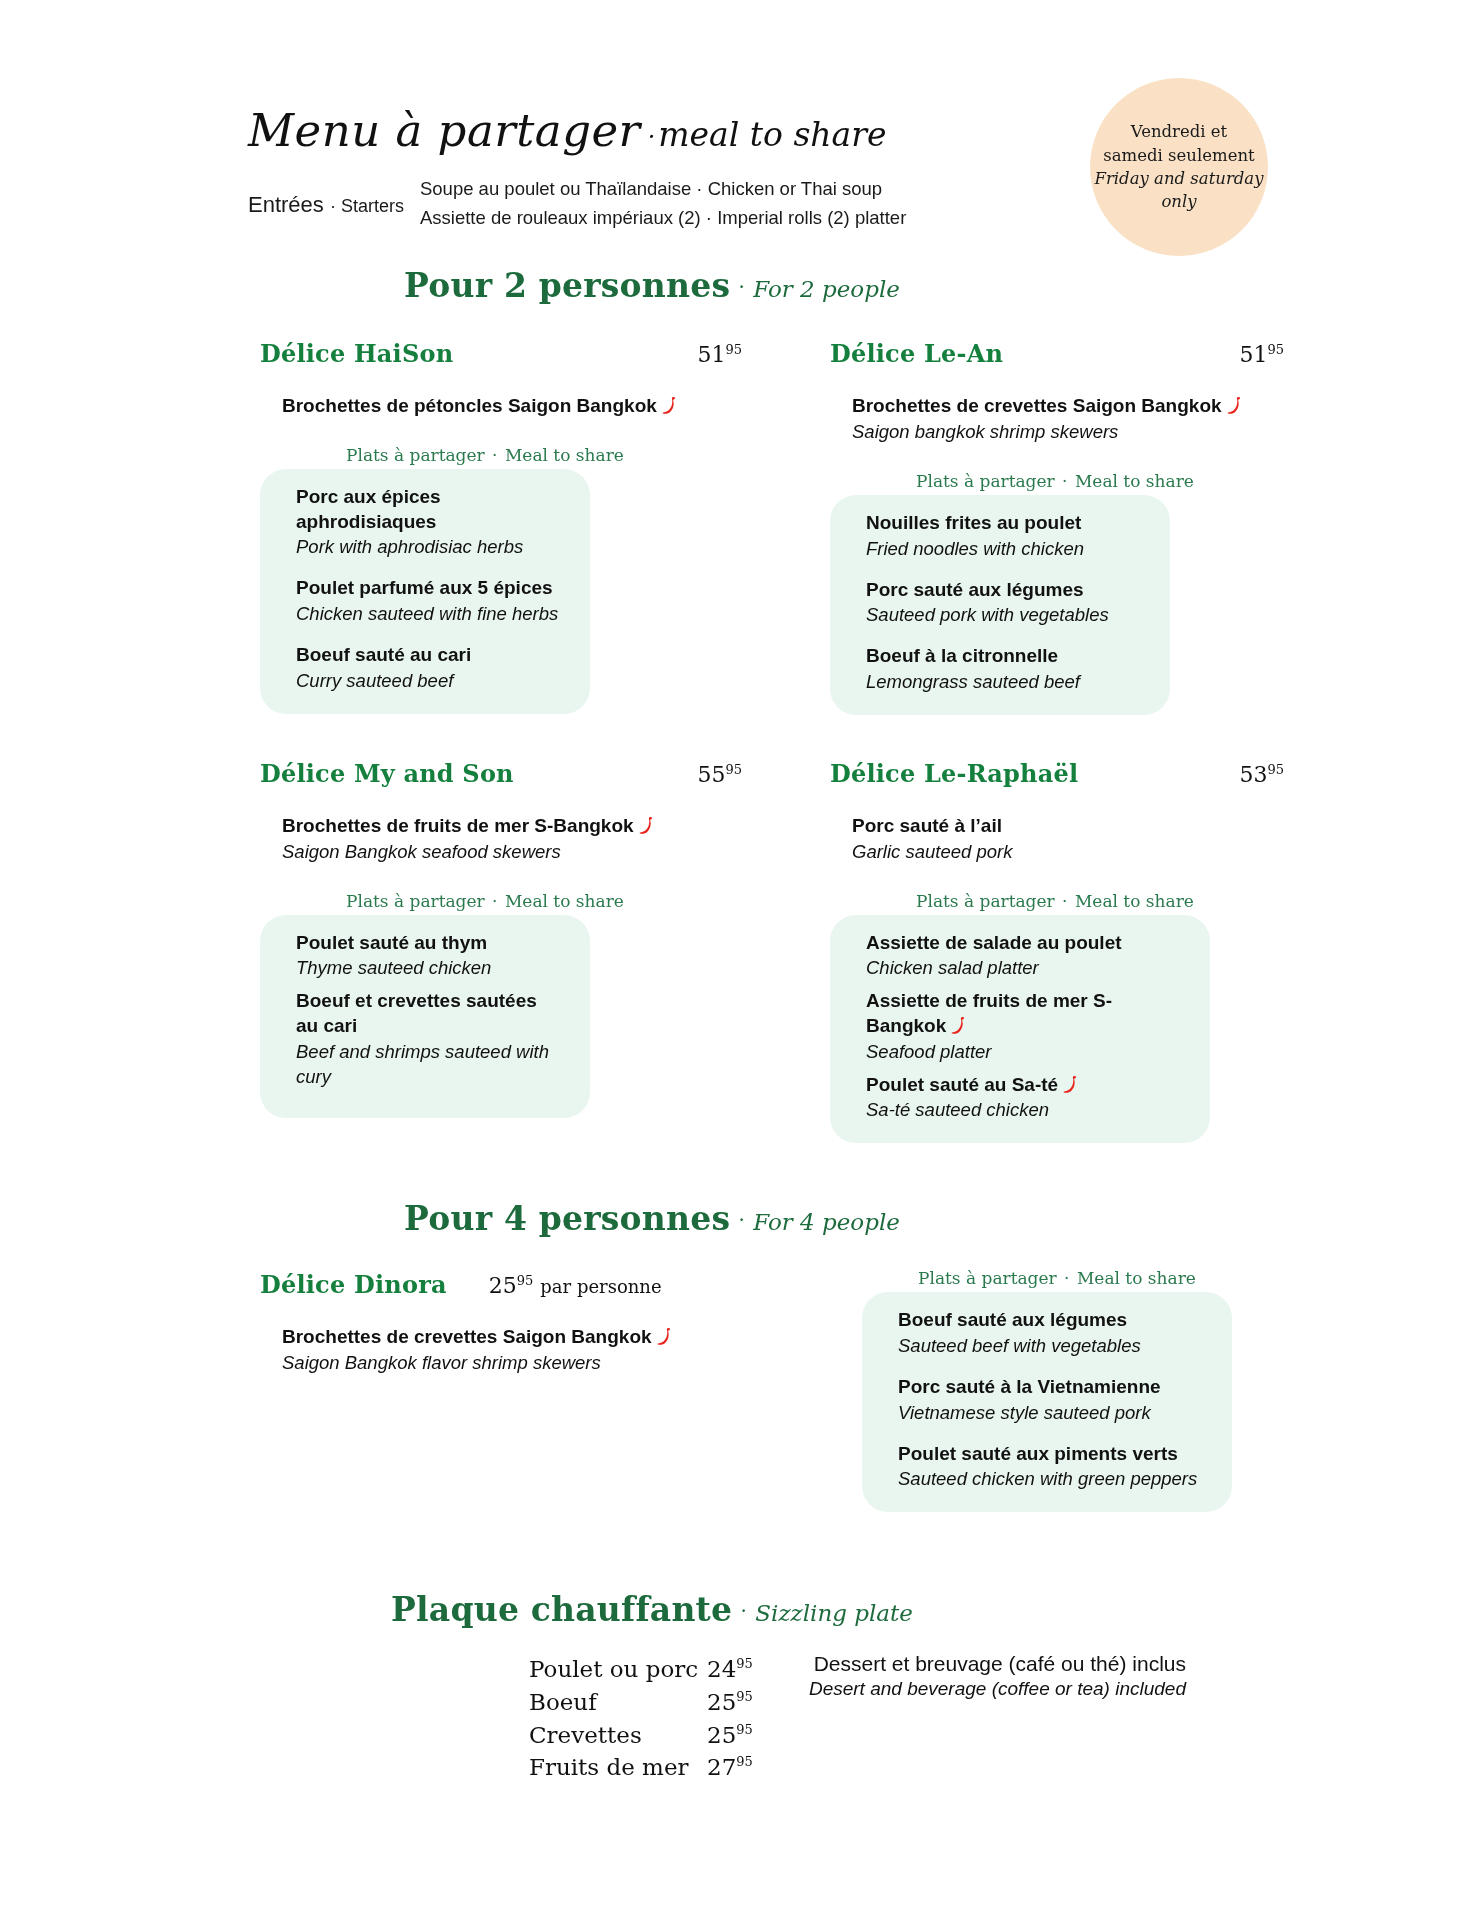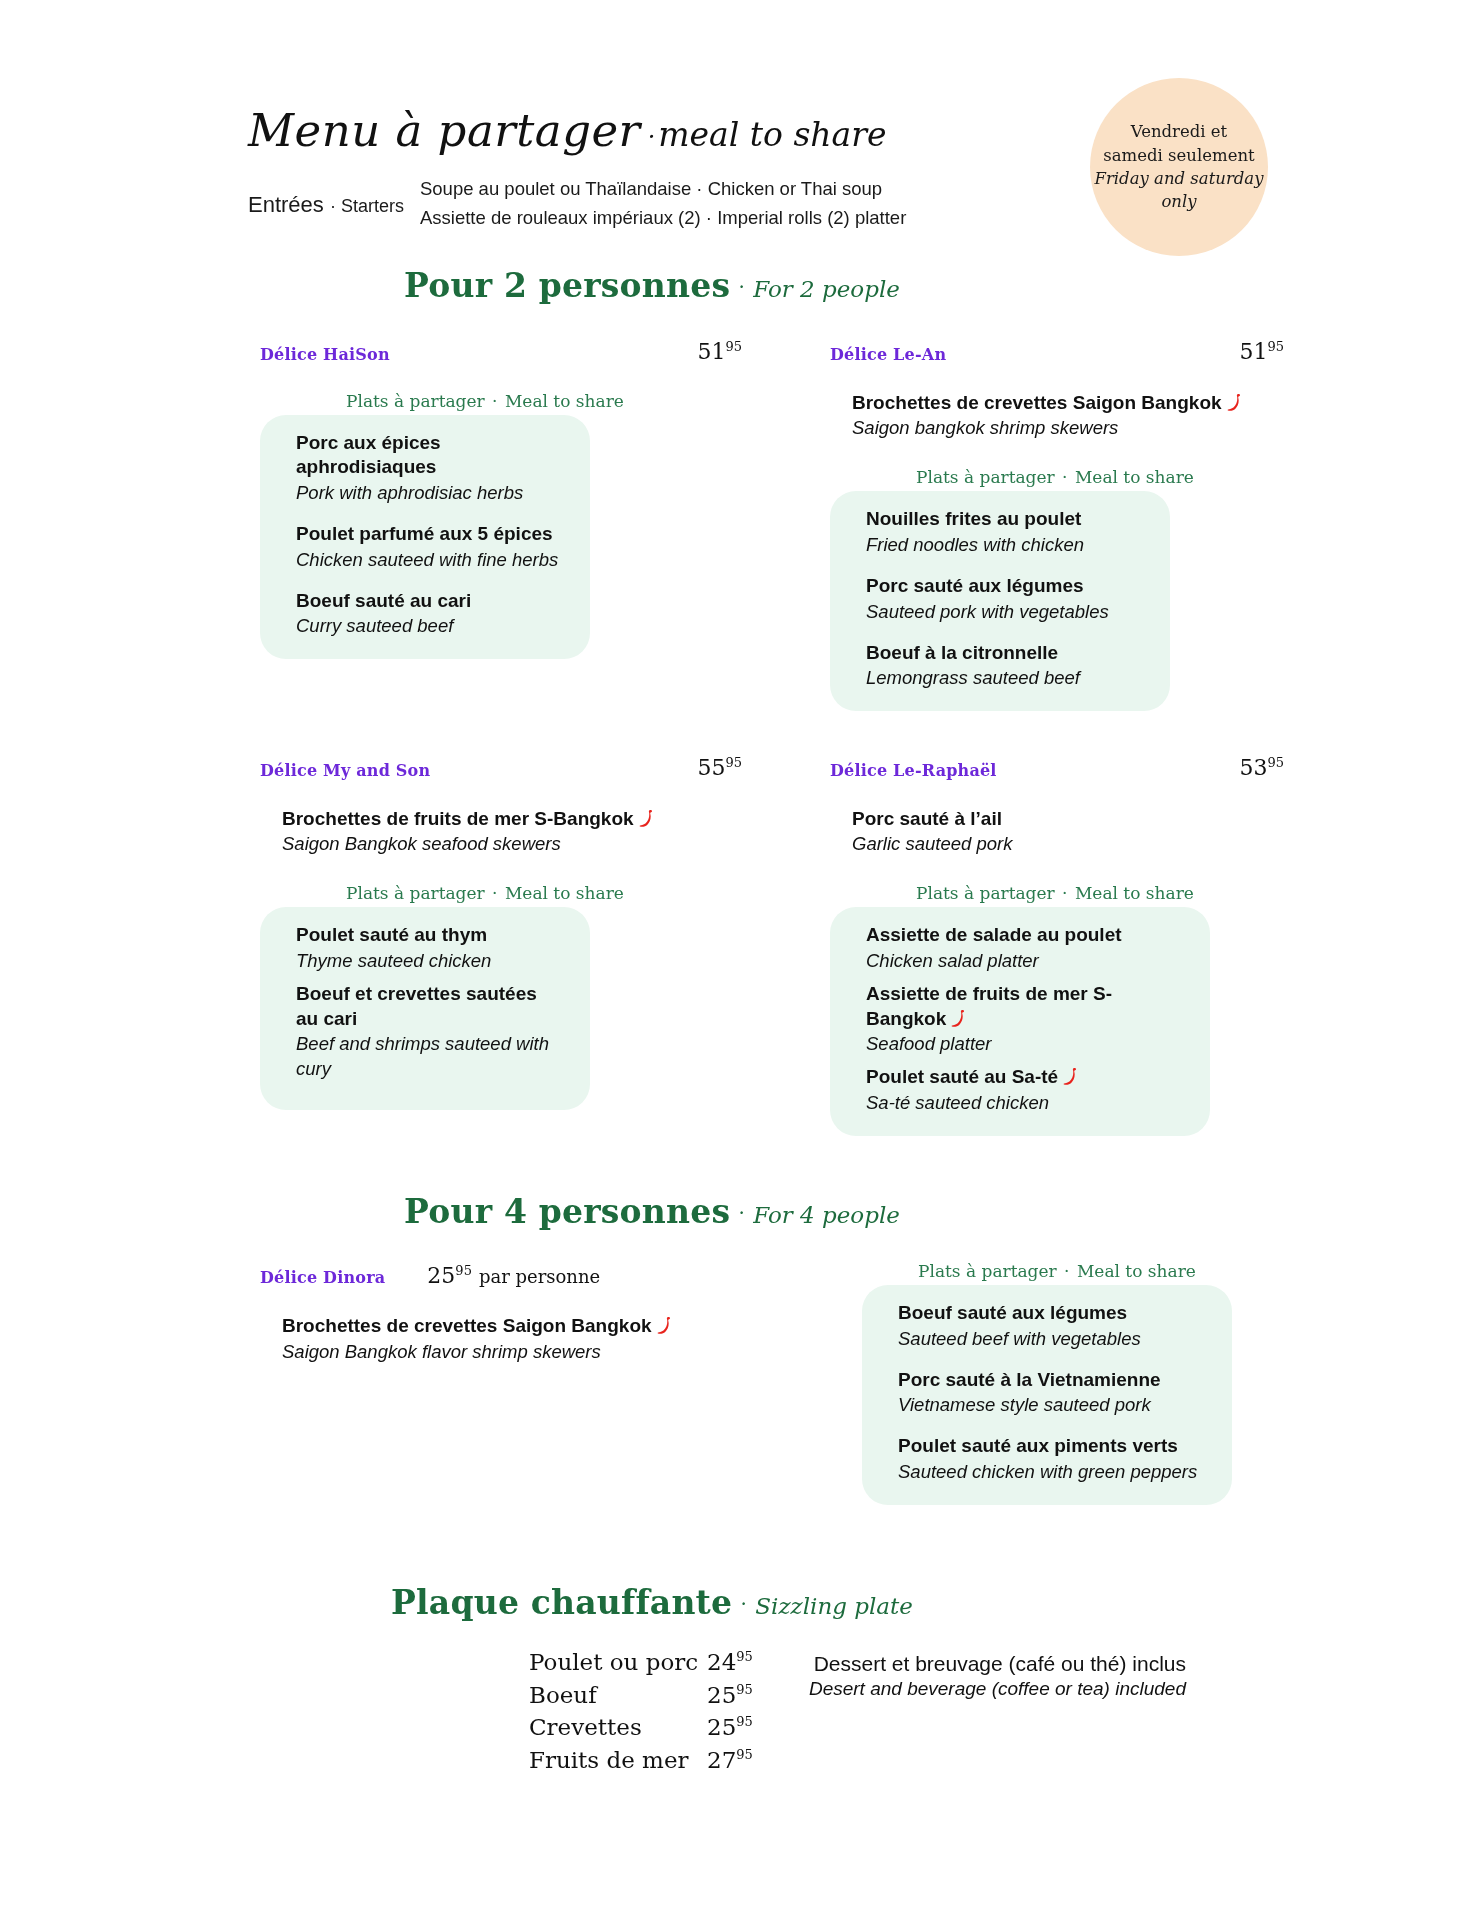--- a/index.html
+++ b/index.html
@@ -109,22 +109,22 @@
 
   .combo-head {
     display: flex;
     align-items: baseline;
     justify-content: space-between;
     padding-right: 48px;
   }
   .combo-name {
     font-family: "DejaVu Serif", serif;
     font-weight: 700;
-    font-size: 16px;
-    color: #6d28d9;
+    font-size: 24px;
+    color: #15803d;
     letter-spacing: 0.2px;
   }
   .price {
     font-family: "DejaVu Serif", serif;
     font-size: 22px;
     color: #111;
     white-space: nowrap;
   }
   .price sup { font-size: 13px; vertical-align: super; }
   .price .per {
@@ -252,20 +252,23 @@
   </div>
 
   <div class="menu-grid">
 
     <div class="combo">
       <div class="combo-head">
         <span class="combo-name">Délice HaiSon</span>
         <span class="price"><span>51</span><sup>95</sup></span>
       </div>
       <div class="skewer">
+        <div class="dish-fr"><span>Brochettes de pétoncles Saigon Bangkok</span><span class="chili"><svg viewBox="0 0 16 20" width="15" height="19">
+                <path d="M10.5 2.2c0.3-1.3 2.3-1.6 3.1-0.7 0.6 0.7 0.2 1.7-0.7 1.8 -0.8 0.1-1 0.6-0.9 1.3 1.1 3.6 0.4 8.2-2.6 11.4 -2.2 2.4-5.6 3.5-8.3 2.6 -0.7-0.2-0.6-1 0.1-1.1 3.1-0.4 5.6-1.6 7.5-4.3C10.9 10 11.6 5.8 10.5 2.2z" fill="#E8231C"></path>
+              </svg></span></div>
       </div>
       <div class="share-label"><span>Plats à partager</span><span class="dot"> · </span><span>Meal to share</span></div>
       <div class="share-box narrow">
         <div class="share-item">
           <div class="dish-fr">Porc aux épices aphrodisiaques</div>
           <div class="dish-en">Pork with aphrodisiac herbs</div>
         </div>
         <div class="share-item">
           <div class="dish-fr">Poulet parfumé aux 5 épices</div>
           <div class="dish-en">Chicken sauteed with fine herbs</div>

